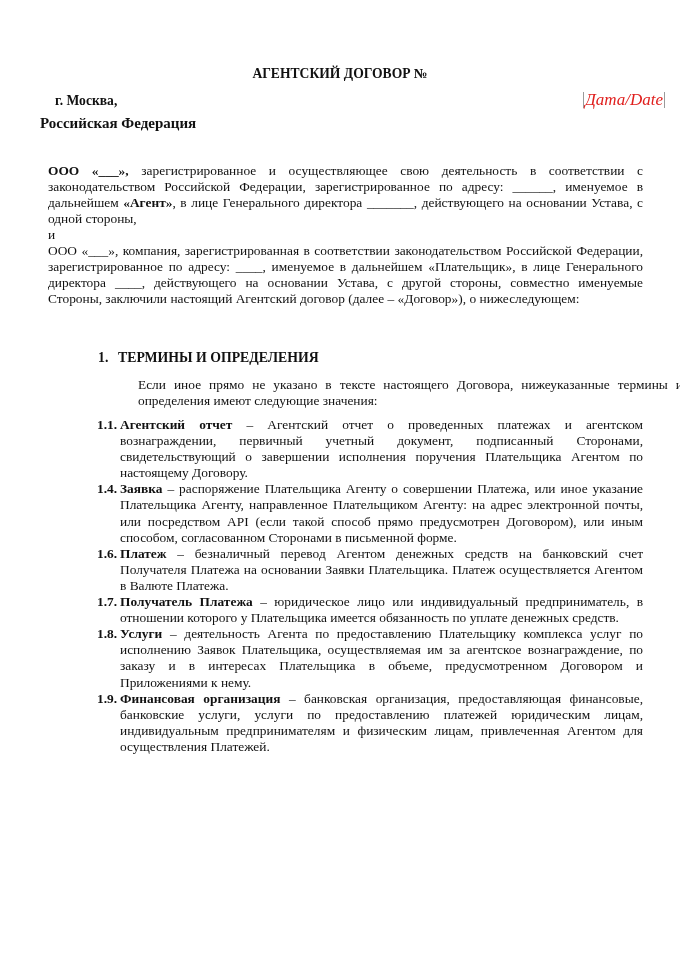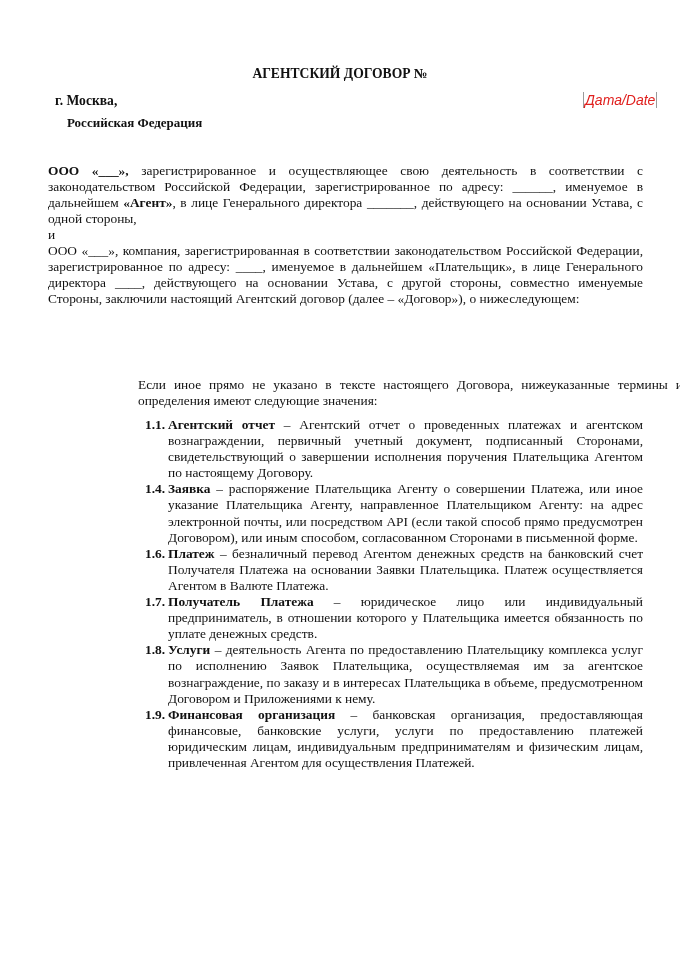--- a/index.html
+++ b/index.html
@@ -7,42 +7,42 @@
       width: 680px; height: 964px; position: relative; overflow: hidden;
       font-family: "Liberation Serif", serif; color: #111111;
       font-size: 13.4px; line-height: 16.1px;
     }
     .page { position: absolute; left: 0; top: 0; width: 680px; height: 964px; }
     .title {
       position: absolute; left: 0; width: 680px; top: 66px;
       text-align: center; font-weight: bold; font-size: 13.6px; letter-spacing: 0;
     }
     .city { position: absolute; left: 55px; top: 93px; font-weight: bold; font-size: 13.6px; }
-    .country { position: absolute; left: 67px; top: 115px; font-weight: bold; font-size: 13px; }
+    .country { position: absolute; left: 40px; top: 115px; font-weight: bold; font-size: 15px; }
     .date-field {
       position: absolute; left: 583px; top: 92px; height: 16px;
-      font-family: Liberation Sans, sans-serif; font-style: italic;
-      font-size: 14px; line-height: 16px; color: #e0201e;
+      font-family: Liberation Serif, serif; font-style: italic;
+      font-size: 17px; line-height: 16px; color: #e0201e;
       border-left: 1px solid #9a9a9a; border-right: 1px solid #9a9a9a;
       padding: 0 1px;
     }
     .para {
       position: absolute; left: 48px; width: 595px; text-align: justify;
     }
     .para .b { font-weight: bold; }
     .p1 { top: 163px; }
     .conj { position: absolute; left: 48px; top: 227px; }
     .p2 { top: 243px; }
     .section-heading {
       position: absolute; left: 98px; top: 350px; font-weight: bold; font-size: 13.8px;
     }
     .section-heading .num { display: inline-block; width: 20px; }
     .intro { position: absolute; left: 98px; width: 545px; top: 377px; text-align: justify; margin-left: 40px; }
     .terms { position: absolute; left: 97px; width: 546px; top: 417px; }
-    .term { position: relative; padding-left: 23px; text-align: justify; margin-left: 48px; }
+    .term { position: relative; padding-left: 23px; text-align: justify; }
     .term .tn { position: absolute; left: 0; top: 0; font-weight: bold; }
     .term .tt { font-weight: bold; }
   </style>
 </head>
 <body>
 
 <div class="page">
 
   <div class="title">АГЕНТСКИЙ ДОГОВОР №</div>
 
@@ -50,20 +50,21 @@
   <div class="country">Российская Федерация</div>
 
   <div class="date-field">Дата/Date</div>
 
   <div class="para p1"><span class="b">ООО «___»,</span><span> зарегистрированное и осуществляющее свою деятельность в соответствии с законодательством Российской Федерации, зарегистрированное по адресу: ______, именуемое в дальнейшем </span><span class="b">«Агент»</span><span>, в лице Генерального директора _______, действующего на основании Устава, с одной стороны,</span></div>
 
   <div class="conj">и</div>
 
   <div class="para p2">ООО «___», компания, зарегистрированная в соответствии законодательством Российской Федерации, зарегистрированное по адресу: ____, именуемое в дальнейшем «Плательщик», в лице Генерального директора ____, действующего на основании Устава, с другой стороны, совместно именуемые Стороны, заключили настоящий Агентский договор (далее – «Договор»), о нижеследующем:</div>
 
+  <div class="section-heading"><span class="num">1.</span><span>ТЕРМИНЫ И ОПРЕДЕЛЕНИЯ</span></div>
 
   <div class="intro">Если иное прямо не указано в тексте настоящего Договора, нижеуказанные термины и определения имеют следующие значения:</div>
 
   <div class="terms">
     <div class="term"><span class="tn">1.1.</span><span class="tt">Агентский отчет</span><span> – Агентский отчет о проведенных платежах и агентском вознаграждении, первичный учетный документ, подписанный Сторонами, свидетельствующий о завершении исполнения поручения Плательщика Агентом по настоящему Договору.</span></div>
     <div class="term"><span class="tn">1.4.</span><span class="tt">Заявка</span><span> – распоряжение Плательщика Агенту о совершении Платежа, или иное указание Плательщика Агенту, направленное Плательщиком Агенту: на адрес электронной почты, или посредством API (если такой способ прямо предусмотрен Договором), или иным способом, согласованном Сторонами в письменной форме.</span></div>
     <div class="term"><span class="tn">1.6.</span><span class="tt">Платеж</span><span> – безналичный перевод Агентом денежных средств на банковский счет Получателя Платежа на основании Заявки Плательщика. Платеж осуществляется Агентом в Валюте Платежа.</span></div>
     <div class="term"><span class="tn">1.7.</span><span class="tt">Получатель Платежа</span><span> – юридическое лицо или индивидуальный предприниматель, в отношении которого у Плательщика имеется обязанность по уплате денежных средств.</span></div>
     <div class="term"><span class="tn">1.8.</span><span class="tt">Услуги</span><span> – деятельность Агента по предоставлению Плательщику комплекса услуг по исполнению Заявок Плательщика, осуществляемая им за агентское вознаграждение, по заказу и в интересах Плательщика в объеме, предусмотренном Договором и Приложениями к нему.</span></div>
     <div class="term"><span class="tn">1.9.</span><span class="tt">Финансовая организация</span><span> – банковская организация, предоставляющая финансовые, банковские услуги, услуги по предоставлению платежей юридическим лицам, индивидуальным предпринимателям и физическим лицам, привлеченная Агентом для осуществления Платежей.</span></div>

